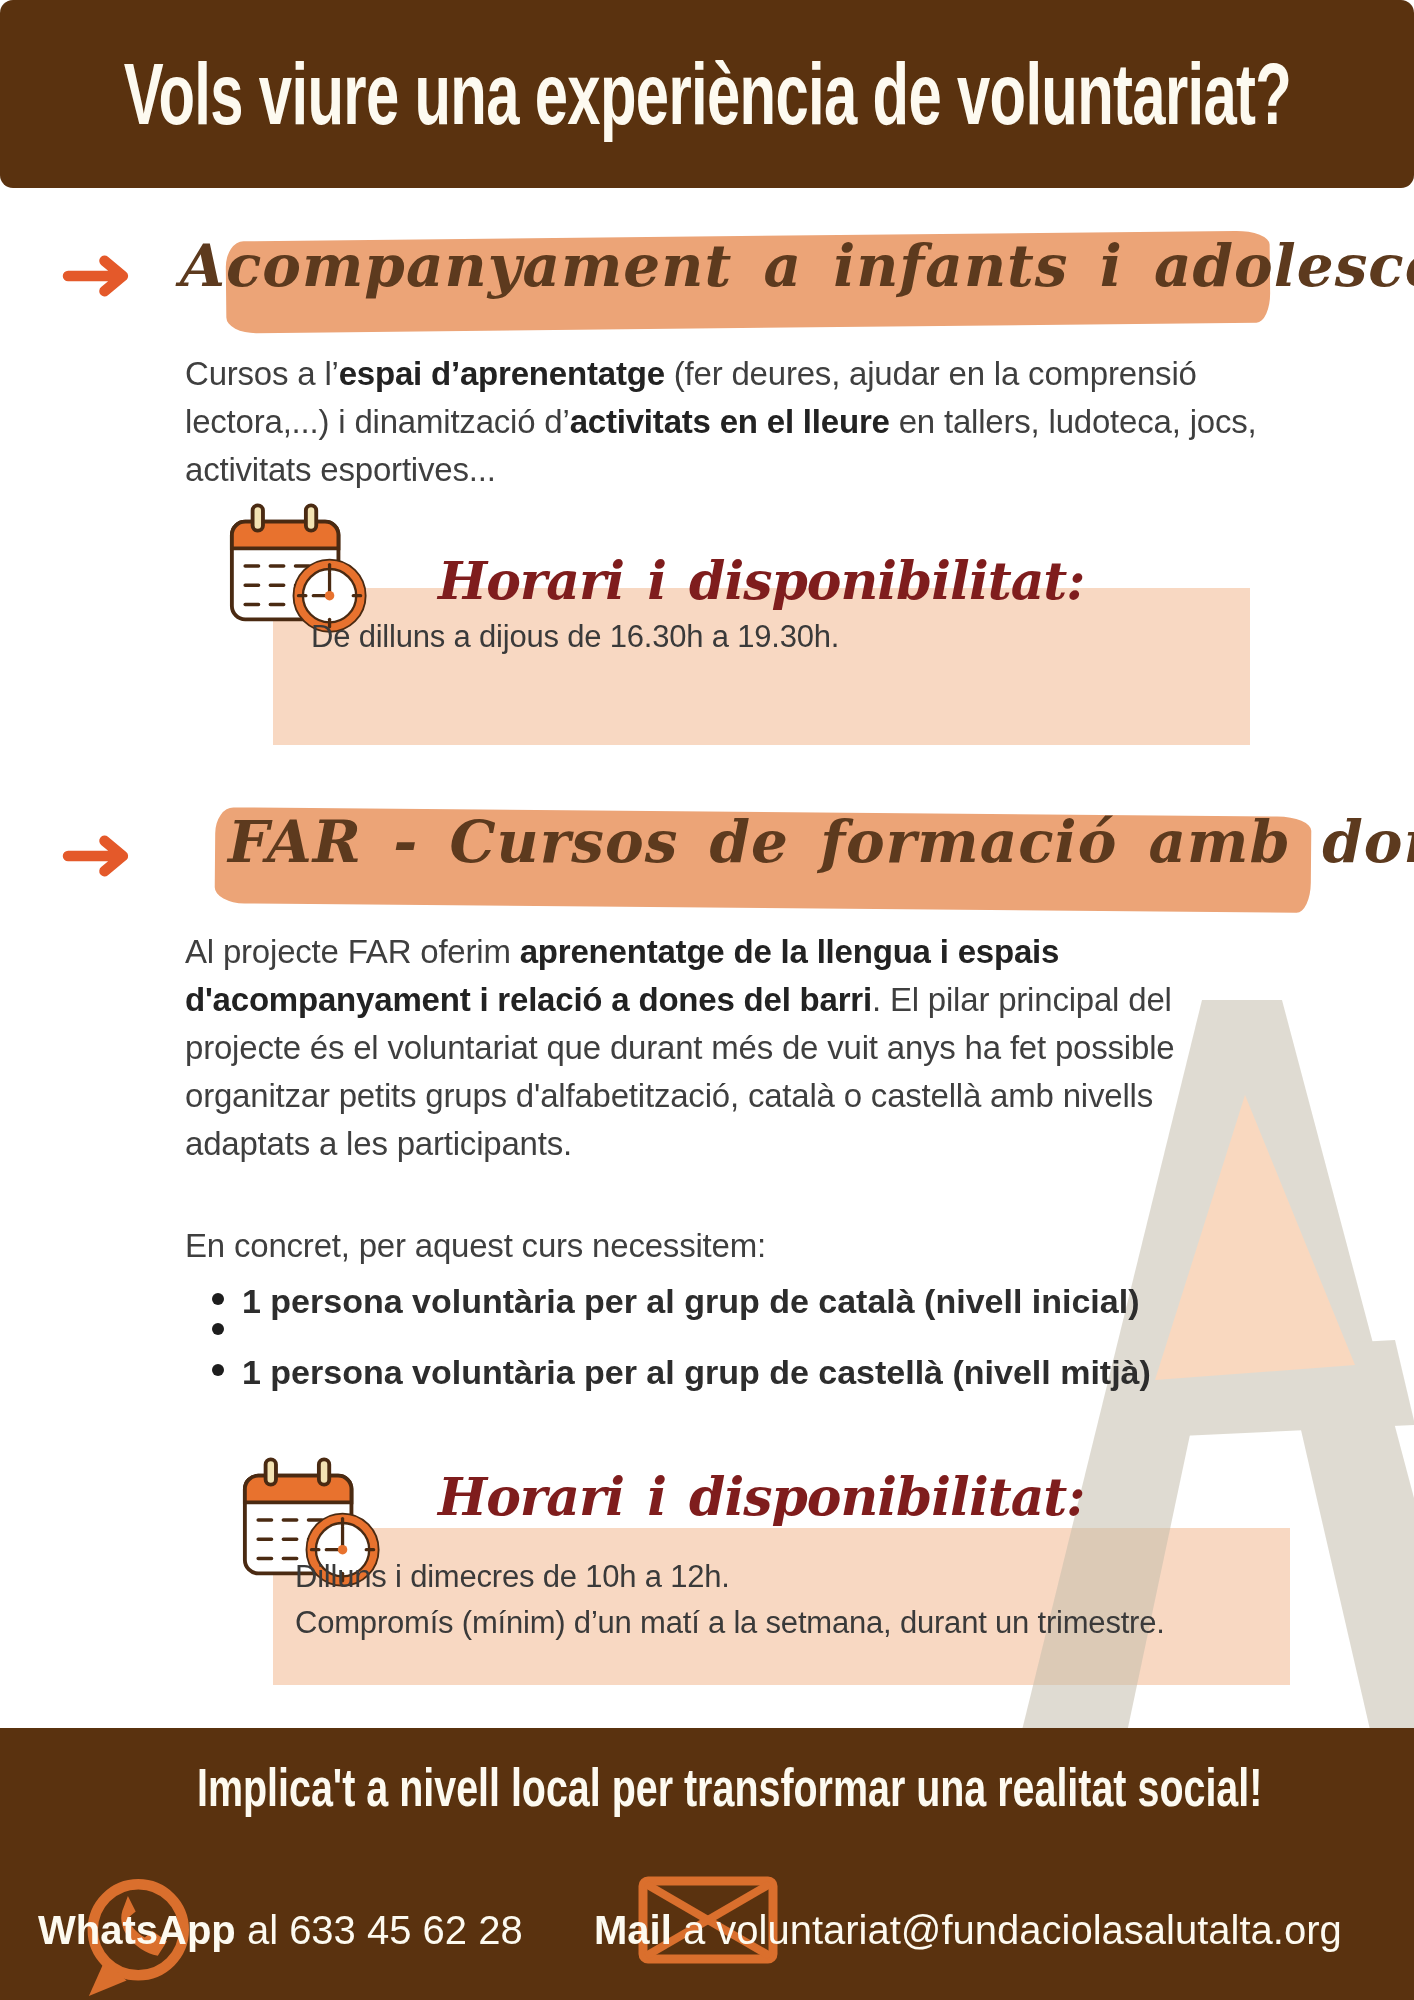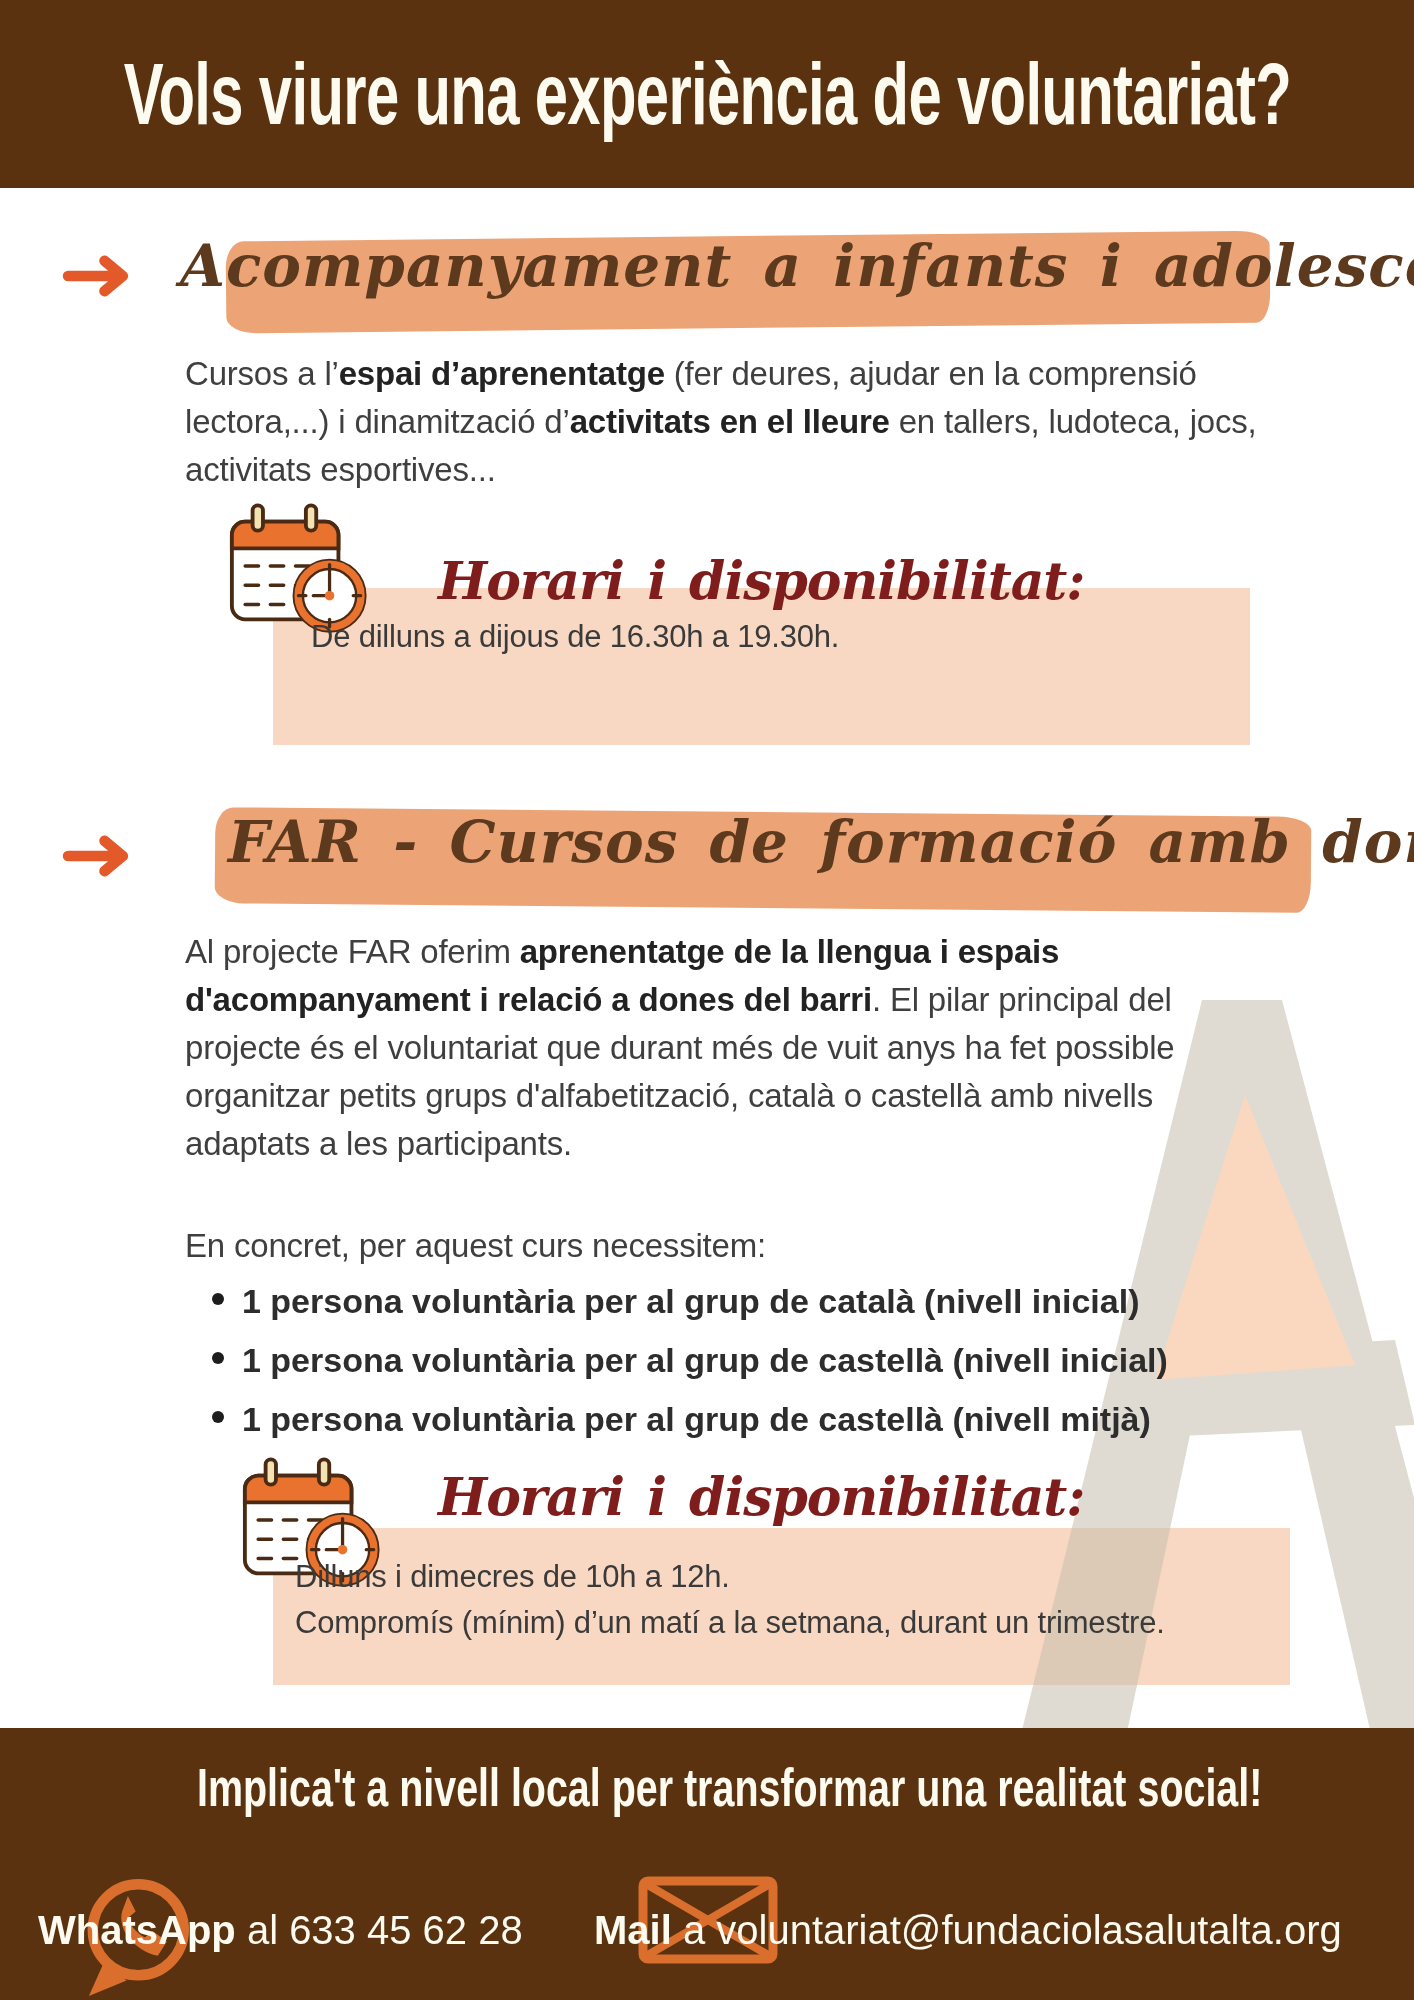--- a/index.html
+++ b/index.html
@@ -6,21 +6,21 @@
   .page{position:relative;width:1414px;height:2000px;background:#ffffff;overflow:hidden;
         font-family:"Liberation Sans",sans-serif;color:#3f3f3f;}
 
   
   .bgbox{position:absolute;z-index:1;background:#f8d8c2;}
   .watermark{position:absolute;z-index:2;opacity:.55;}
   .layer{position:absolute;z-index:3;}
   .band{position:absolute;left:0;right:0;z-index:4;background:#5a320f;}
 
   
-  .header{top:0;height:188px;display:flex;align-items:center;justify-content:center;}
+  .header{top:0;height:188px;display:flex;align-items:center;justify-content:center;border-radius:13px;}
   .big-title{color:#fdfaf0;font-weight:bold;font-size:88px;white-space:nowrap;
              transform:scaleX(.68);transform-origin:center;letter-spacing:-1px;}
   .footer{top:1728px;height:324px;}
   .footer-headline{position:absolute;left:0;right:0;top:28px;text-align:center;}
   .footer-headline span{display:inline-block;color:#fdfaf0;font-weight:bold;font-size:54px;
              white-space:nowrap;transform:scaleX(.73);transform-origin:center;}
   .darkstrip{position:absolute;left:0;right:0;bottom:0;height:14px;background:#3c2408;}
   .contact-text{position:absolute;color:#fdfaf0;font-size:40px;white-space:nowrap;z-index:5;}
   .contact-text b{font-weight:bold;}
   .contact-icon{position:absolute;z-index:4;}
@@ -118,21 +118,20 @@
 
   <div class="layer para" style="left:185px;top:1222px;width:1100px;">En concret, per aquest curs necessitem:</div>
 
   <div class="layer bullets" style="left:212px;top:1272px;width:1140px;">
     <div class="li">
       <span class="dot"></span>
       <span>1 persona voluntària per al grup de català (nivell inicial)</span>
     </div>
     <div class="li">
       <span class="dot"></span>
-      <span>1 persona voluntària per al grup de castellà (nivell inicial)</span>
     </div>
     <div class="li">
       <span class="dot"></span>
       <span>1 persona voluntària per al grup de castellà (nivell mitjà)</span>
     </div>
   </div>
 
   <div class="layer" style="left:235px;top:1452px;width:150px;height:148px;">
     <svg width="150" height="148" viewBox="0 0 100 100">
       <g stroke="#4a2a12" stroke-width="2.6" stroke-linecap="round">

